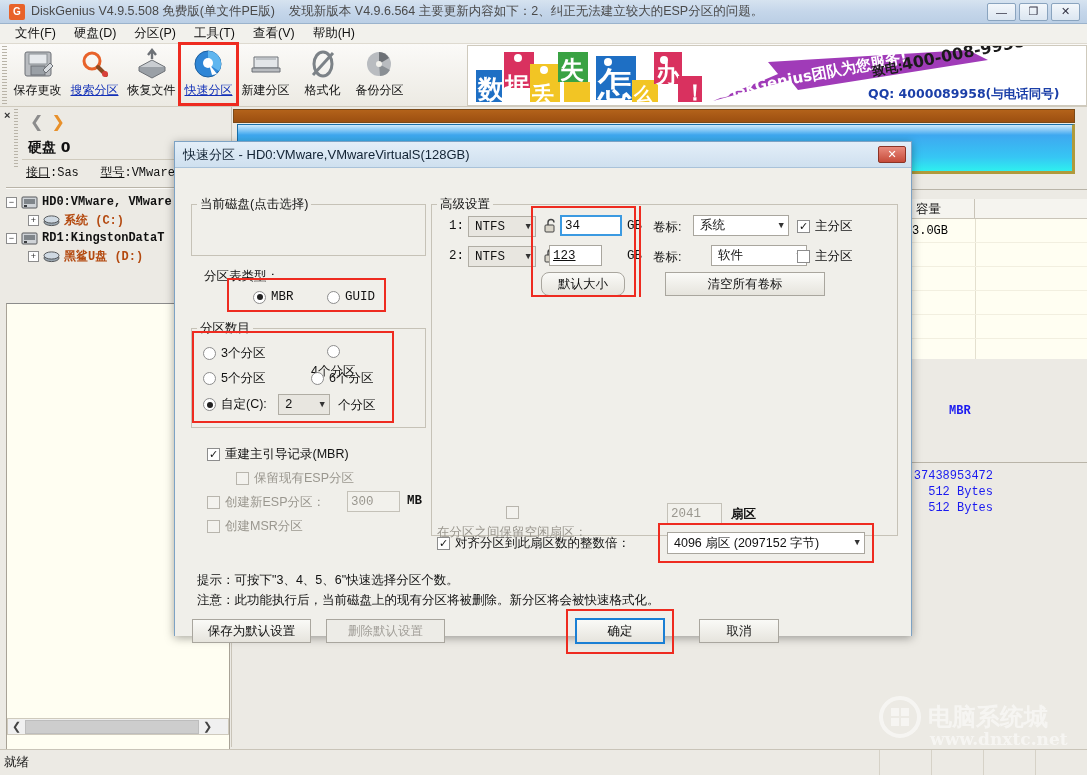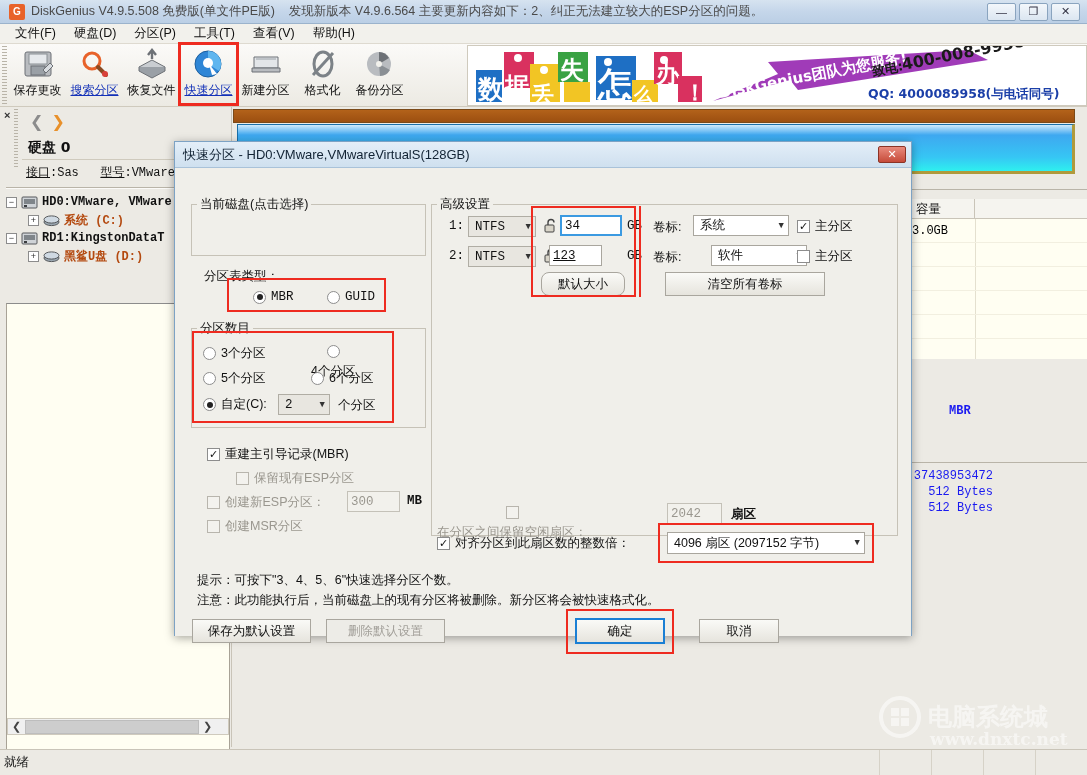--- a/index.html
+++ b/index.html
@@ -592,21 +592,21 @@
       <div class="btn" style="position:absolute; left:366px; top:104px; width:84px;border-radius:8px;">默认大小</div>
       <div class="btn" style="position:absolute; left:490px; top:104px; width:160px;">清空所有卷标</div>
 
       <div class="hlbox" style="left:356px; top:38px; width:105px; height:91px;"></div>
       <div class="hlbox" style="left:464px; top:38px; width:4px; height:91px; border-right:none; border-top:none; border-bottom:none;"></div>
 
       <div class="opt" style="left:262px; top:338px;flex-direction:column;">
         <span class="checkbox dis"></span>
         <span class="lbl dis">在分区之间保留空闲扇区：</span>
       </div>
-      <div class="txt dis" style="position:absolute; left:492px; top:335px; width:55px;">2042</div>
+      <div class="txt dis" style="position:absolute; left:492px; top:335px; width:55px;">2041</div>
       <div class="lbl" style="position:absolute; left:556px; top:338px; font-weight:bold;">扇区</div>
 
       <div class="opt" style="left:262px; top:367px;">
         <span class="checkbox">
             <span class="tick">✓</span>
           </span>
         <span class="lbl">对齐分区到此扇区数的整数倍：</span>
       </div>
       <div class="fakecb cbwhite" style="position:absolute; left:492px; top:364px; width:198px; height:22px;">
         <span style="font-family:'Liberation Sans',sans-serif">4096 扇区 (2097152 字节)</span>

